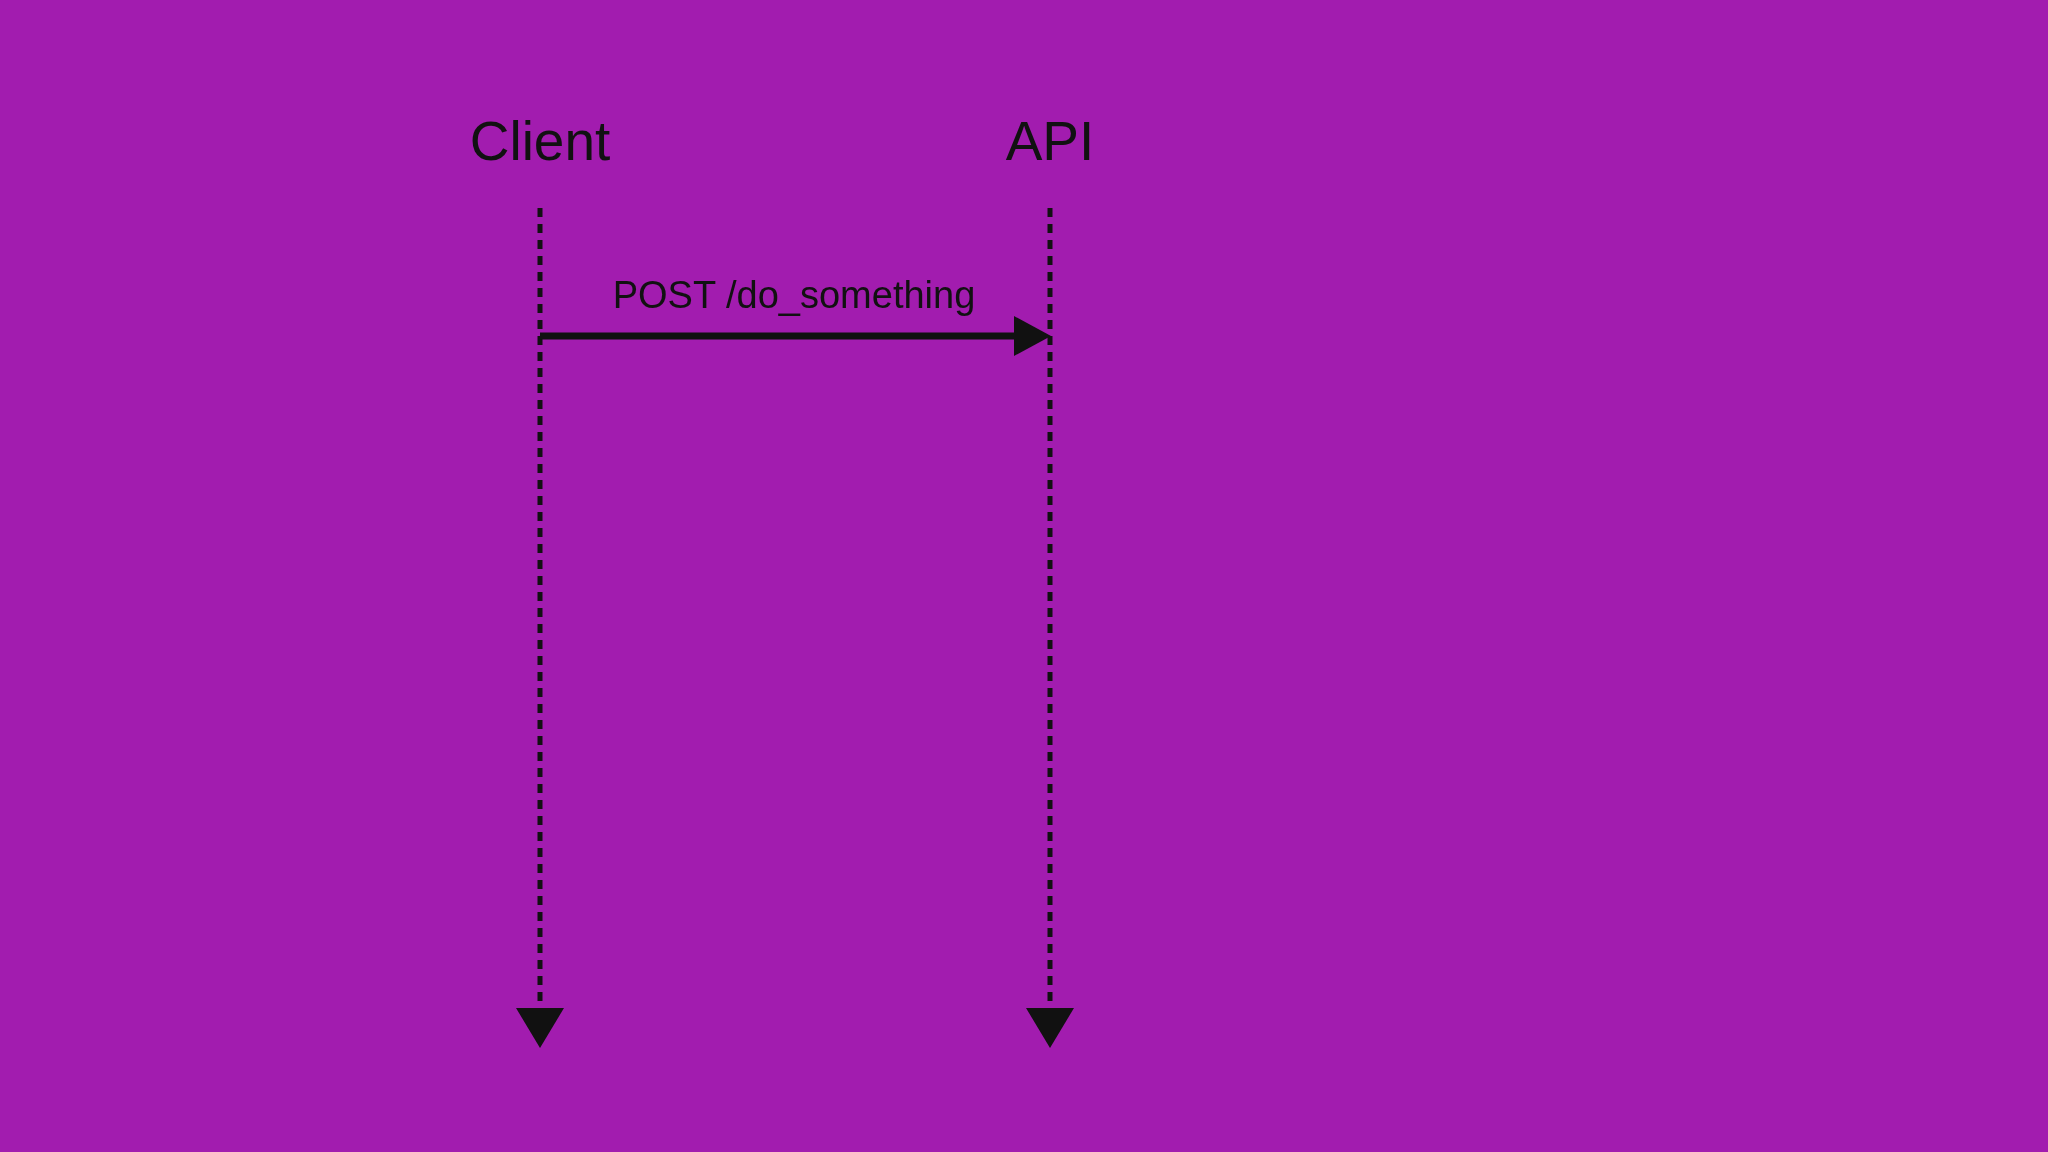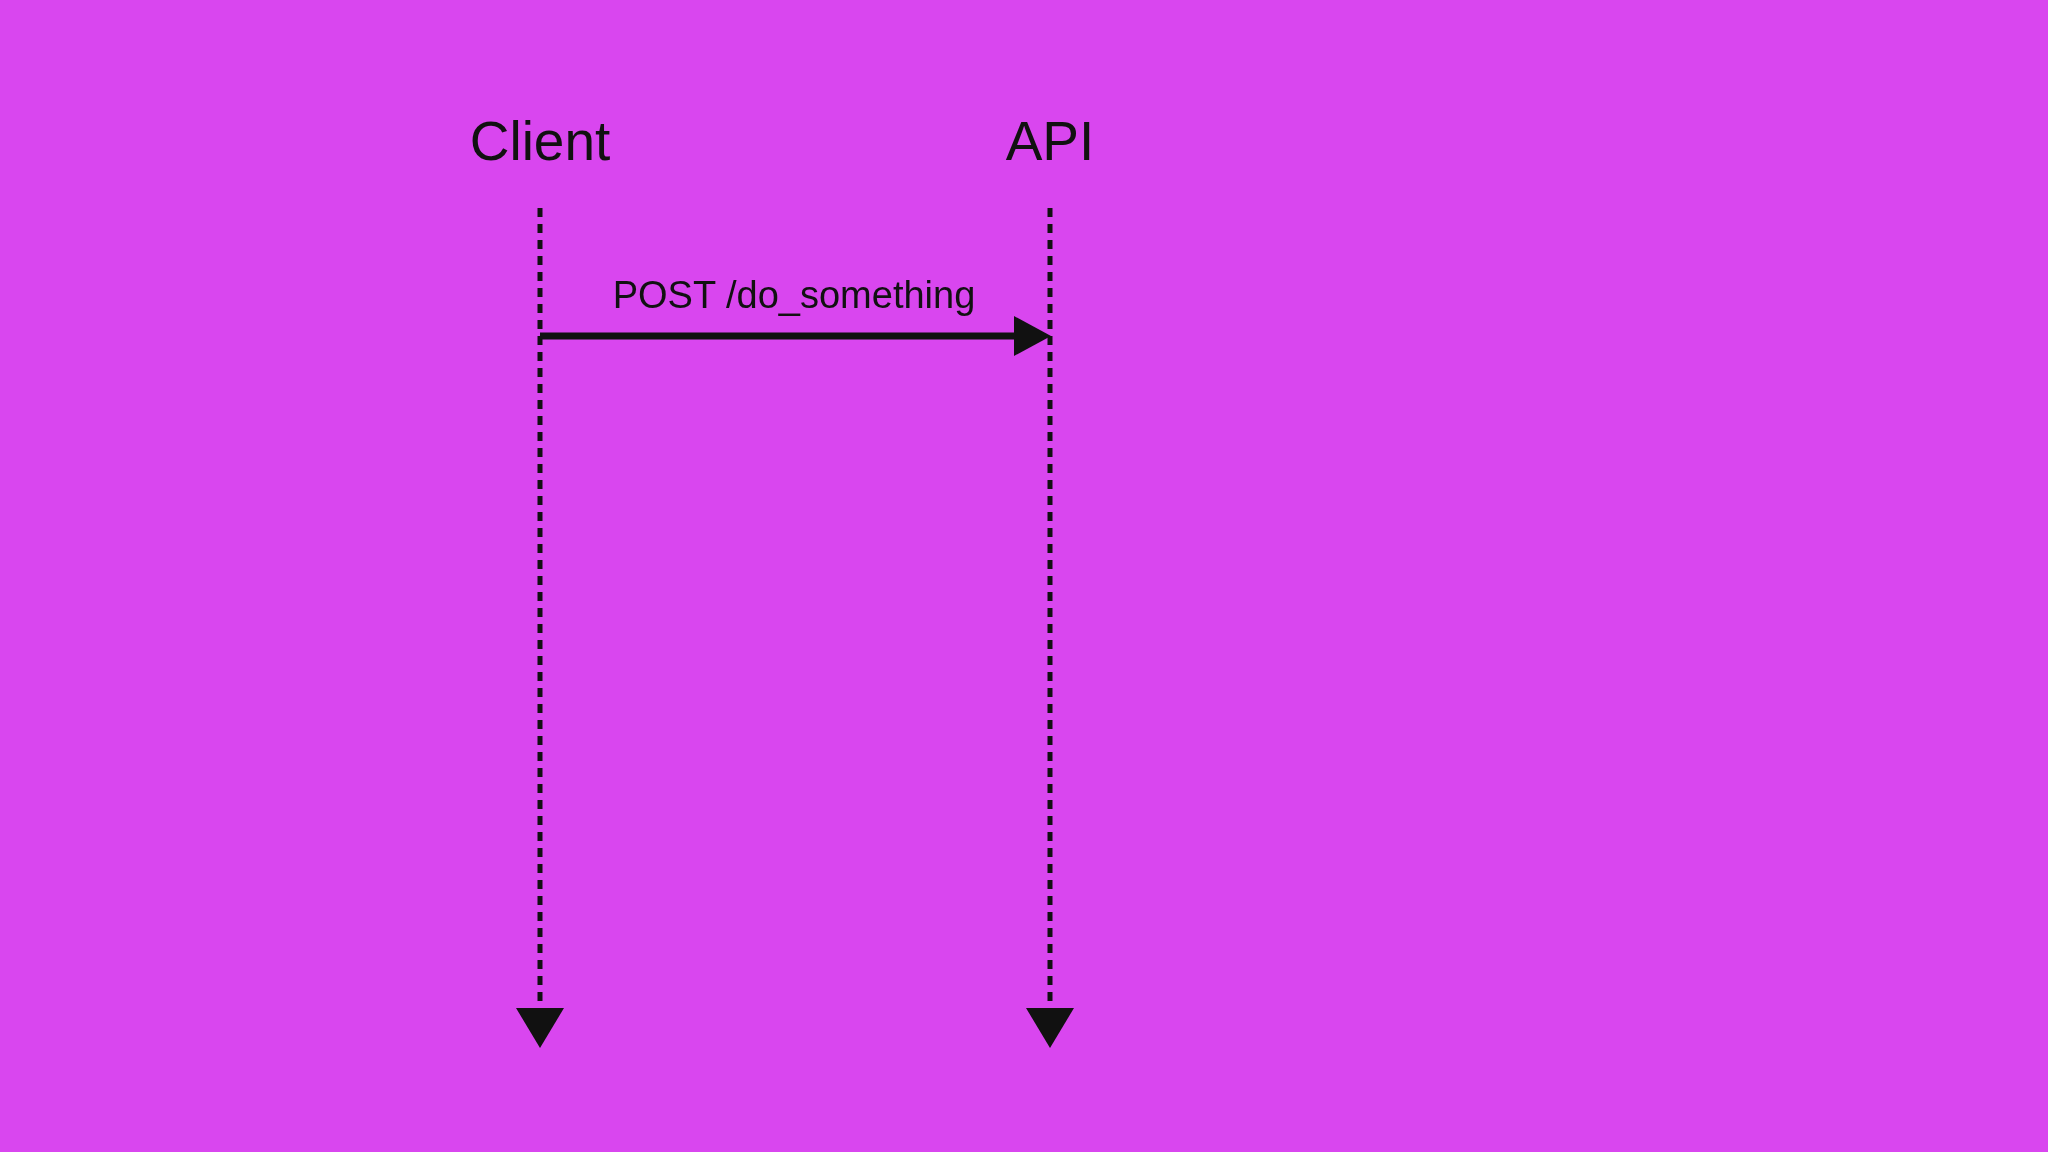--- a/index.html
+++ b/index.html
@@ -11,21 +11,21 @@
   body {
     width: 2048px;
     height: 1152px;
     overflow: hidden;
     font-family: "Liberation Sans", "DejaVu Sans", sans-serif;
   }
   #canvas {
     position: relative;
     width: 2048px;
     height: 1152px;
-    background: #d946ef;
+    background: #a21caf;
   }
   #diagram-svg {
     position: absolute;
     top: 0;
     left: 0;
     width: 2048px;
     height: 1152px;
     display: block;
   }
   .participant-label {

